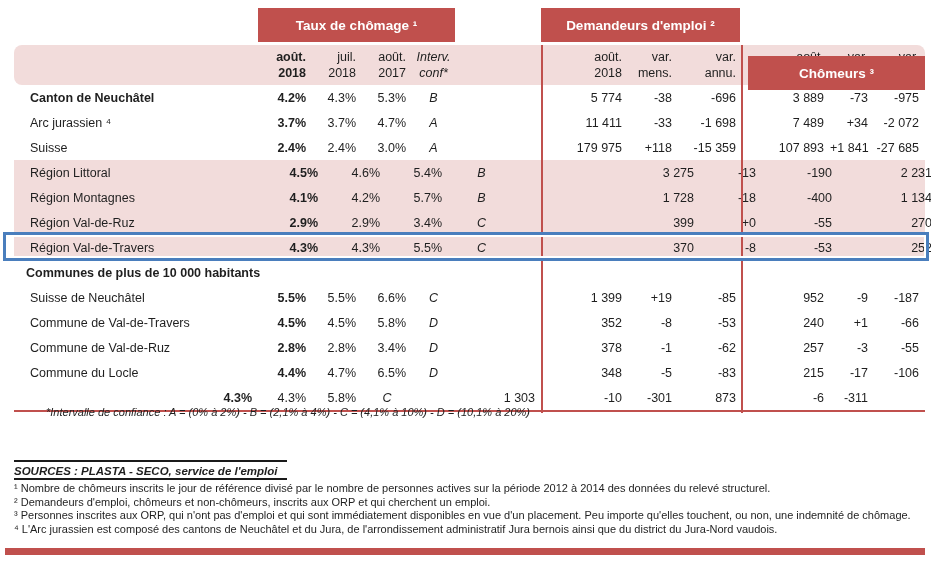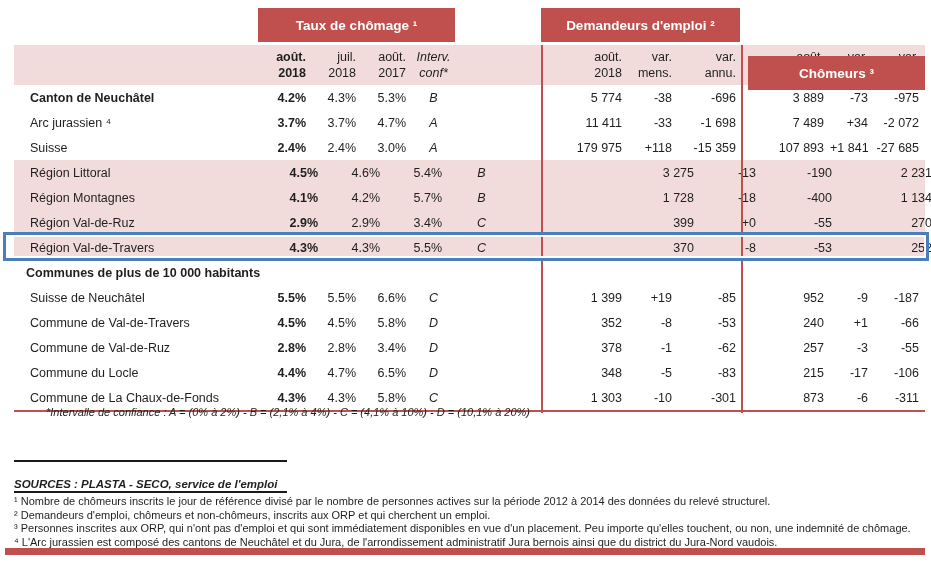--- a/index.html
+++ b/index.html
@@ -26,21 +26,21 @@
     grid-template-columns:244px 54px 50px 50px 43px 86px 87px 50px 64px 88px 44px 51px;
     align-items:center;
   }
   .cell { white-space:nowrap; font-size:12.5px; }
   .num { text-align:right; padding-right:6px; }
   .ic  { text-align:center; font-style:italic; }
   .bold { font-weight:bold; }
   .label { padding-left:16px; }
 
   
-  .subheader { height:40px; background:#F2DCDB; }
+  .subheader { height:40px; background:#F2DCDB;border-radius:8px; }
   .subheader .cell { line-height:16px; padding-top:2px; padding-bottom:2px; }
   .subheader span { display:block; }
 
   
   .rows { position:relative; }
   .row { height:25px; }
   .row.pink { background:#F2DCDB;gap:12px; }
   .section-row { height:25px; display:flex; align-items:center; }
   .section-row .label { padding-left:12px; font-weight:bold; font-size:12.5px; }
 
@@ -61,21 +61,21 @@
   .conf-footnote {
     position:absolute; left:14px; top:406px; width:900px;
     font-size:11px; font-style:italic; font-weight:bold; color:#1f1f1f;margin-left:32px;
   }
   .conf-footnote.normalweight { font-weight:normal; }
 
   .sources { position:absolute; left:14px; top:460px; width:905px; }
   .sources-title {
     display:inline-block; font-size:11.5px; font-weight:bold; font-style:italic;
     border-top:2px solid #1a1a1a; border-bottom:2px solid #1a1a1a;
-    padding:16px 10px 1px 0;
+    padding:3px 10px 1px 0;
   }
   .notes { margin-top:2px; }
   .note { font-size:11px; line-height:13.5px; }
 
   .bottom-bar { position:absolute; left:5px; top:548px; width:920px; height:7px; background:#C0504D; }
 </style>
 </head>
 <body>
 
 <div class="table-wrap">
@@ -299,21 +299,20 @@
       <div class="cell"></div>
       <div class="cell num">348</div>
       <div class="cell num">-5</div>
       <div class="cell num">-83</div>
       <div class="cell num">215</div>
       <div class="cell num">-17</div>
       <div class="cell num">-106</div>
     </div>
 
     <div class="grid row">
-      <div class="cell label">Commune de La Chaux-de-Fonds</div>
       <div class="cell num bold">4.3%</div>
       <div class="cell num">4.3%</div>
       <div class="cell num">5.8%</div>
       <div class="cell ic">C</div>
       <div class="cell"></div>
       <div class="cell num">1 303</div>
       <div class="cell num">-10</div>
       <div class="cell num">-301</div>
       <div class="cell num">873</div>
       <div class="cell num">-6</div>

